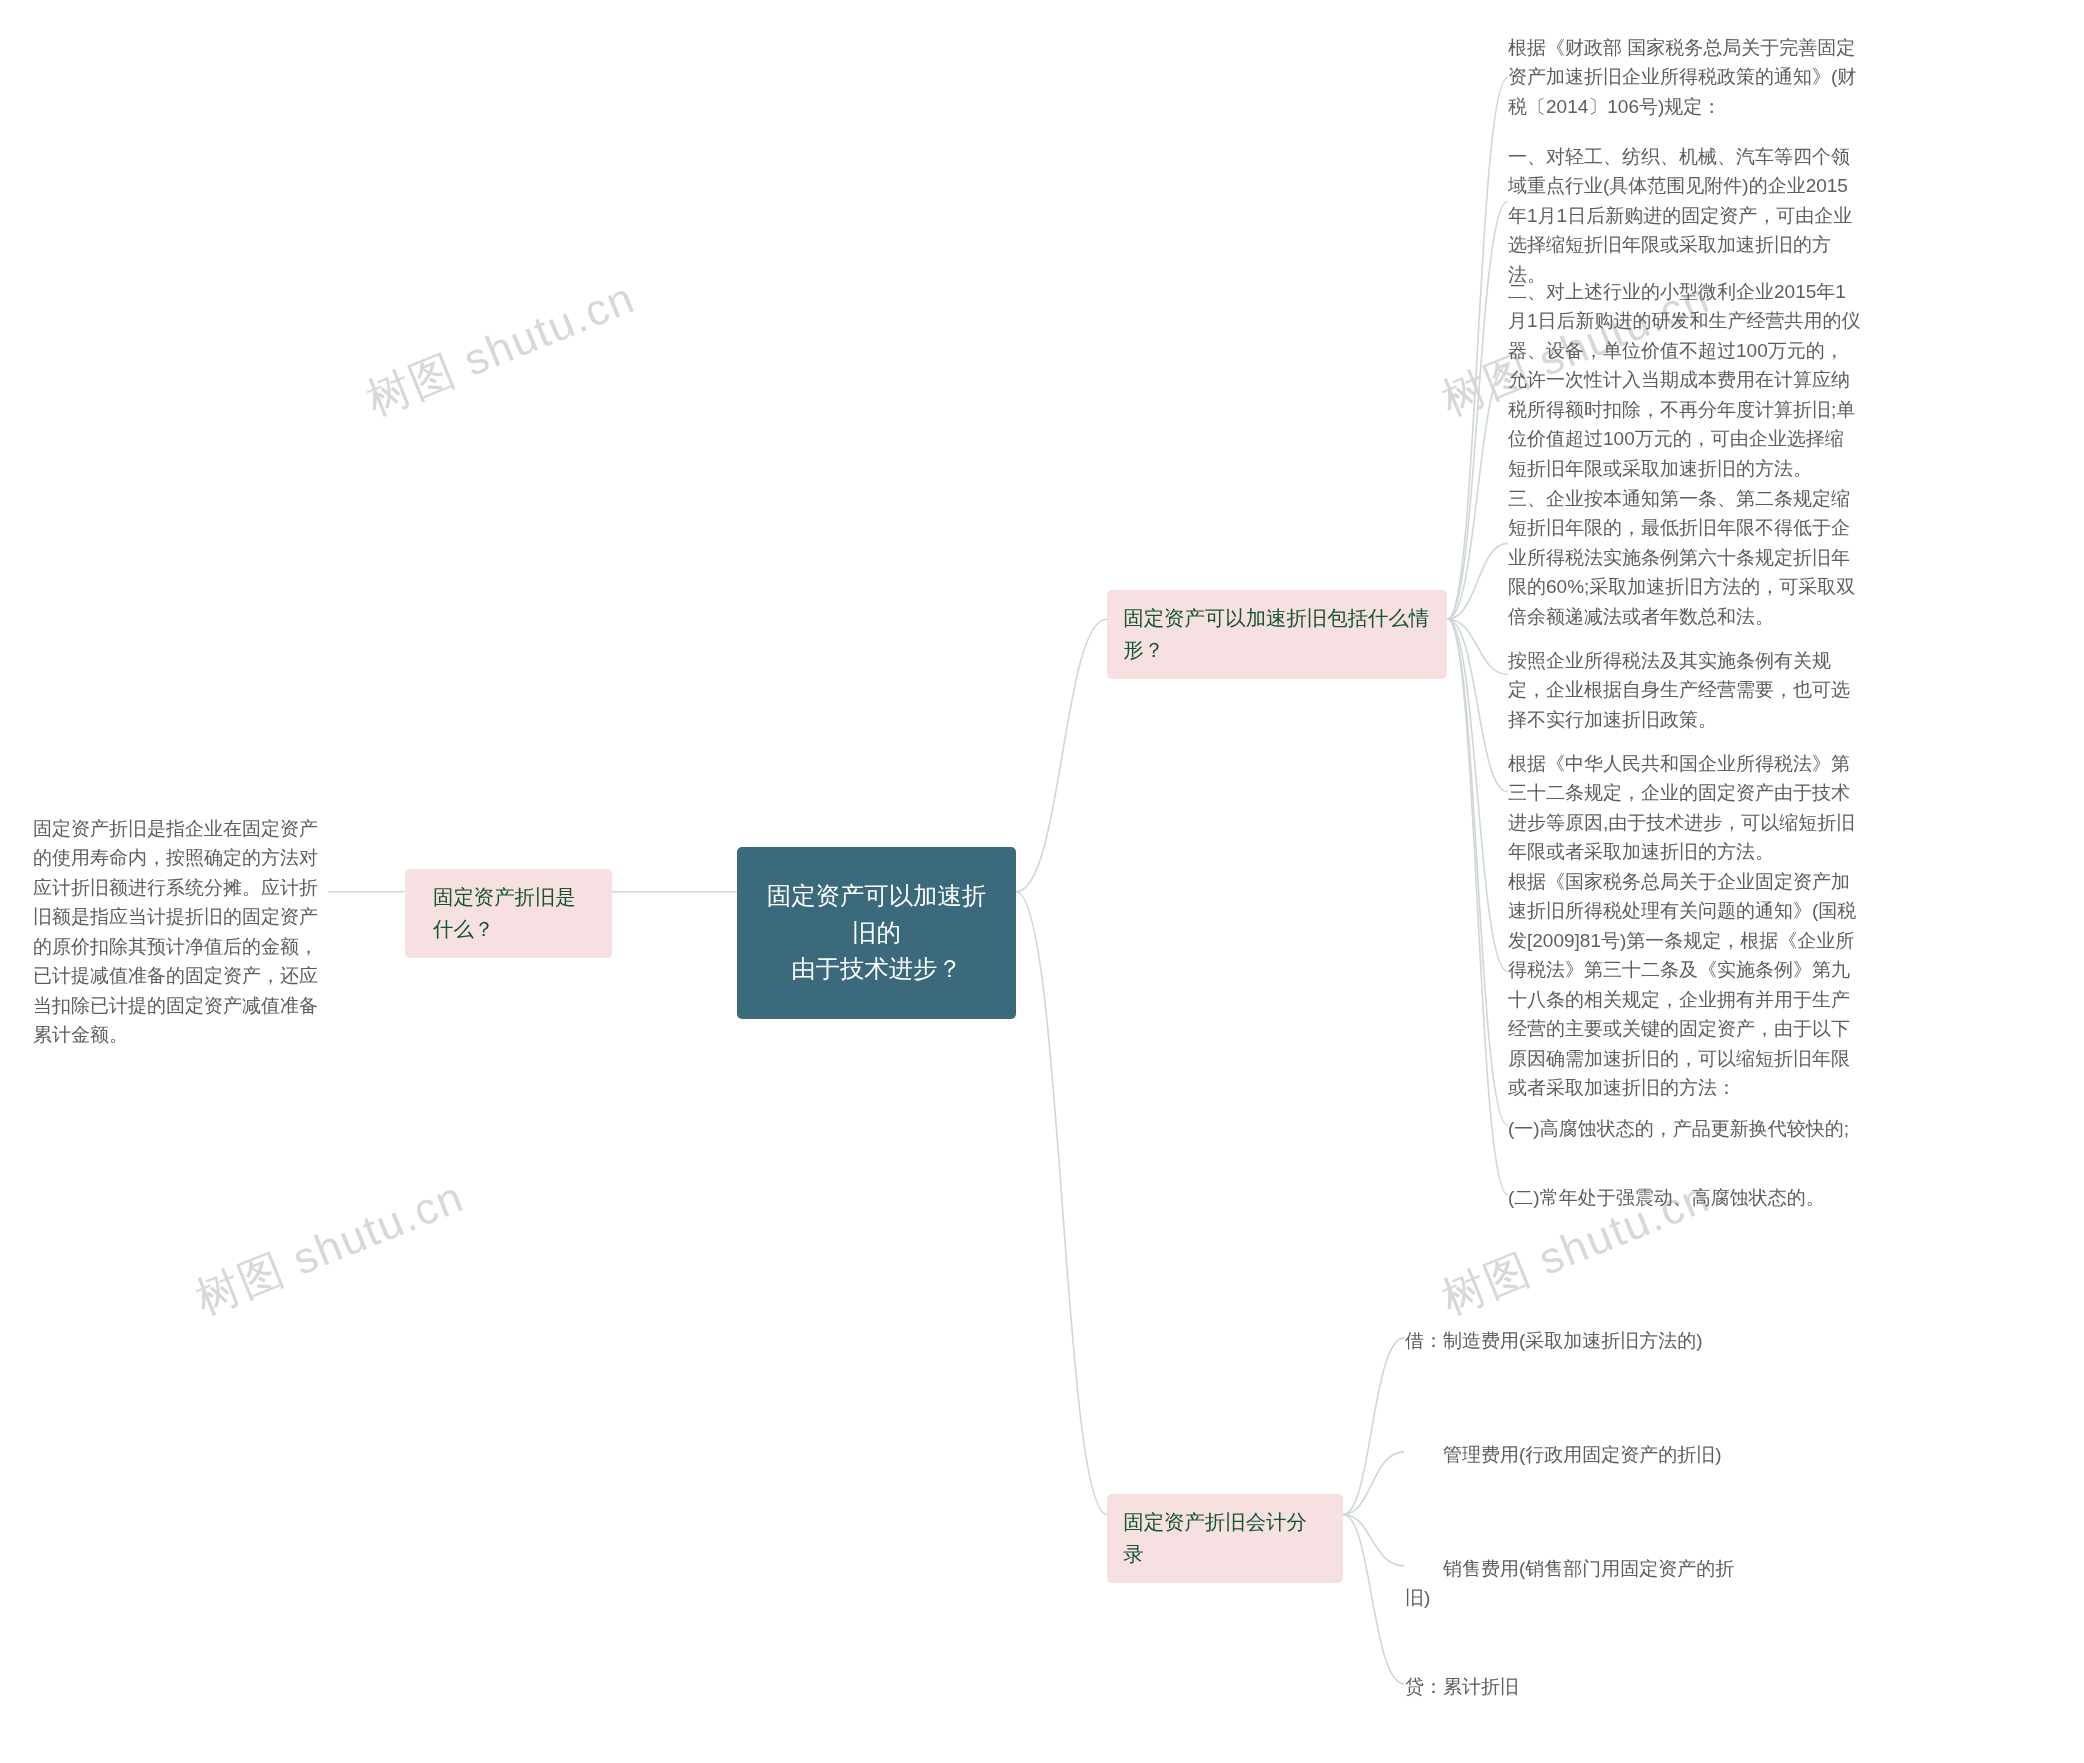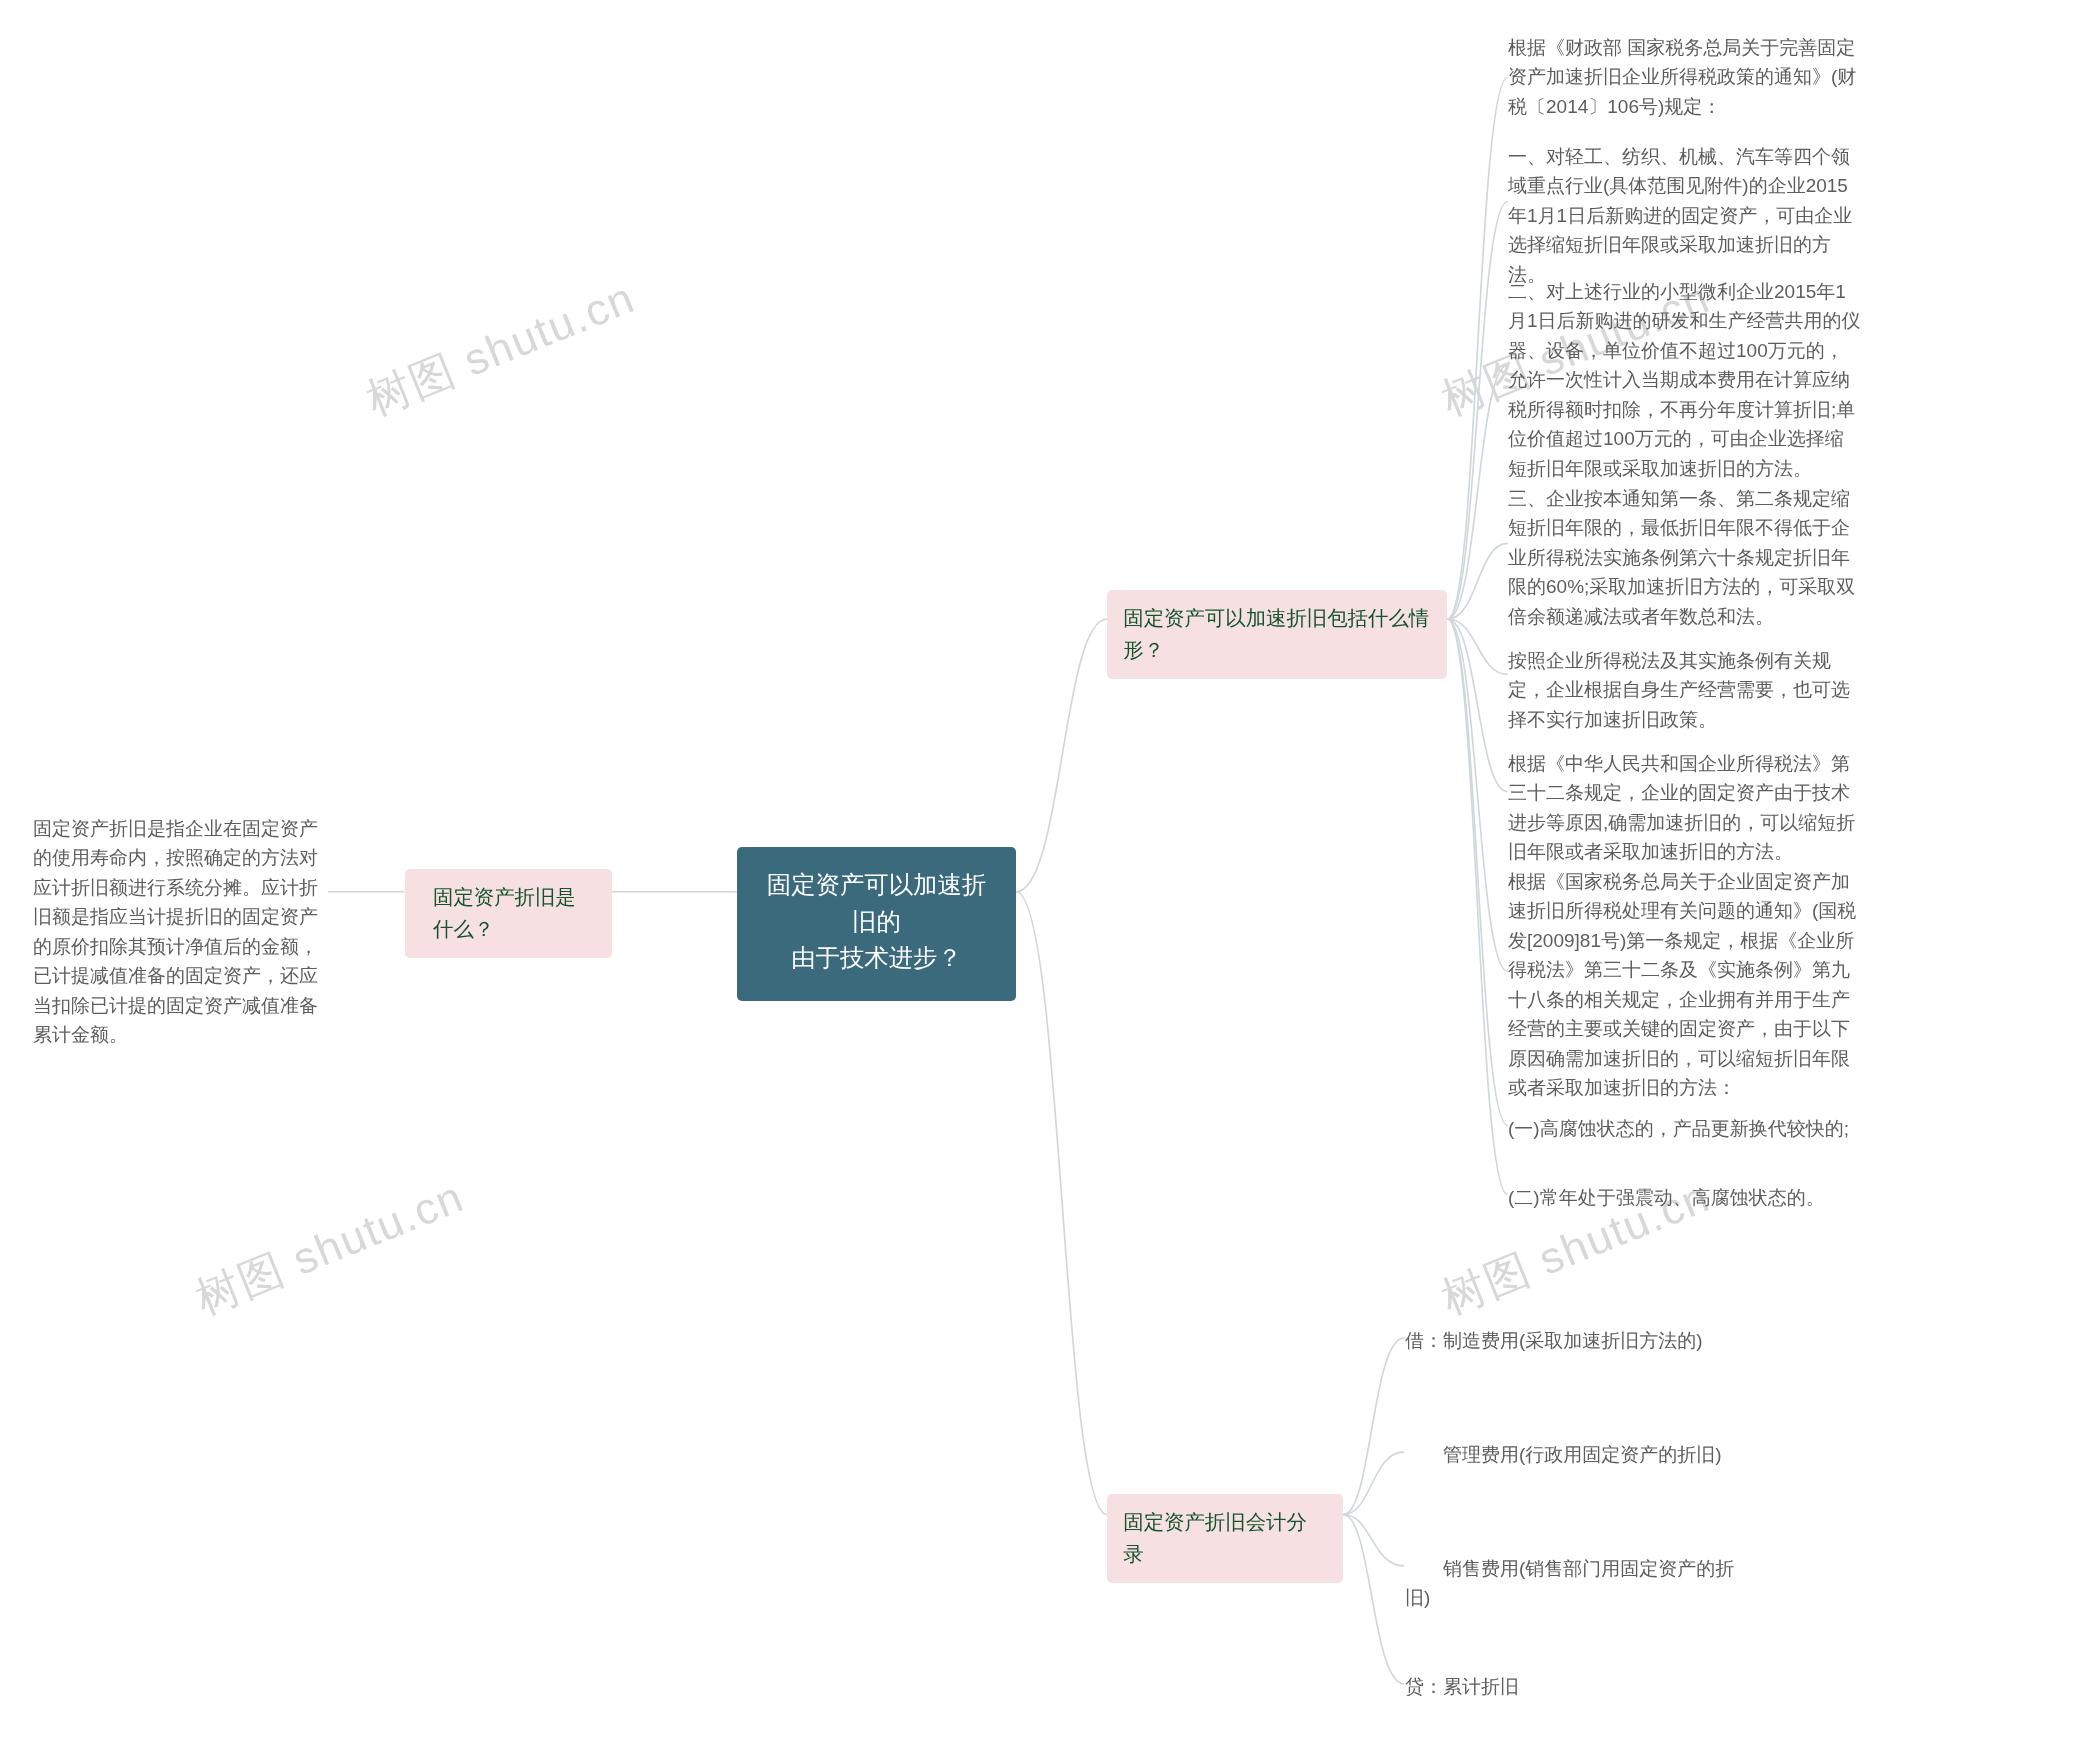--- a/index.html
+++ b/index.html
@@ -28,23 +28,22 @@
     border-radius: 4.9px;
     padding: 11.4px 14.7px;
     font-size: 19.5px;
     line-height: 1.55;
   }
   .root {
     background: #3b6a7d;
     color: #fff;
     font-size: 24.4px;
     text-align: center;
-    padding: 22px 23px;
+    padding: 31px 23px;
     line-height: 1.5;
-    font-family: Liberation Mono, monospace;
   }
   .branch {
     background: #f6e0e1;
     color: #14532d;
     font-size: 20.4px;
     padding: 13px 16.3px;
   }
   .leaf {
     color: #5d5d5d;
     font-size: 19px;
@@ -109,21 +108,21 @@
 <div class="node leaf" style="left:33px; top:814px; width:297px;">固定资产折旧是指企业在固定资产的使用寿命内，按照确定的方法对应计折旧额进行系统分摊。应计折旧额是指应当计提折旧的固定资产的原价扣除其预计净值后的金额，已计提减值准备的固定资产，还应当扣除已计提的固定资产减值准备累计金额。</div>
 
 <div class="node branch" style="left:1107px; top:590px; width:340px;">
   <span>固定资产可以加速折旧包括什么情形？</span>
 </div>
 <div class="node leaf" style="left:1508px; top:33px;   width:354px;">根据《财政部 国家税务总局关于完善固定资产加速折旧企业所得税政策的通知》(财税〔2014〕106号)规定：</div>
 <div class="node leaf" style="left:1508px; top:142px;  width:354px;">一、对轻工、纺织、机械、汽车等四个领域重点行业(具体范围见附件)的企业2015年1月1日后新购进的固定资产，可由企业选择缩短折旧年限或采取加速折旧的方法。</div>
 <div class="node leaf" style="left:1508px; top:277px;  width:354px;">二、对上述行业的小型微利企业2015年1月1日后新购进的研发和生产经营共用的仪器、设备，单位价值不超过100万元的，允许一次性计入当期成本费用在计算应纳税所得额时扣除，不再分年度计算折旧;单位价值超过100万元的，可由企业选择缩短折旧年限或采取加速折旧的方法。</div>
 <div class="node leaf" style="left:1508px; top:484px;  width:354px;">三、企业按本通知第一条、第二条规定缩短折旧年限的，最低折旧年限不得低于企业所得税法实施条例第六十条规定折旧年限的60%;采取加速折旧方法的，可采取双倍余额递减法或者年数总和法。</div>
 <div class="node leaf" style="left:1508px; top:646px;  width:354px;">按照企业所得税法及其实施条例有关规定，企业根据自身生产经营需要，也可选择不实行加速折旧政策。</div>
-<div class="node leaf" style="left:1508px; top:749px;  width:354px;">根据《中华人民共和国企业所得税法》第三十二条规定，企业的固定资产由于技术进步等原因,确需加速折旧的，可以缩短折旧年限或者采取加速折旧的方法。</div>
+<div class="node leaf" style="left:1508px; top:749px;  width:354px;">根据《中华人民共和国企业所得税法》第三十二条规定，企业的固定资产由于技术进步等原因,由于技术进步，可以缩短折旧年限或者采取加速折旧的方法。</div>
 <div class="node leaf" style="left:1508px; top:867px; width:354px;">根据《国家税务总局关于企业固定资产加速折旧所得税处理有关问题的通知》(国税发[2009]81号)第一条规定，根据《企业所得税法》第三十二条及《实施条例》第九十八条的相关规定，企业拥有并用于生产经营的主要或关键的固定资产，由于以下原因确需加速折旧的，可以缩短折旧年限或者采取加速折旧的方法：</div>
 <div class="node leaf" style="left:1508px; top:1114px; width:354px;">(一)高腐蚀状态的，产品更新换代较快的;</div>
 <div class="node leaf" style="left:1508px; top:1183px; width:354px;">(二)常年处于强震动、高腐蚀状态的。</div>
 
 <div class="node branch" style="left:1107px; top:1494px; width:236px;">
   <span>固定资产折旧会计分录</span>
 </div>
 <div class="node leaf" style="left:1405px; top:1326px; width:354px;">借：制造费用(采取加速折旧方法的)</div>
 <div class="node leaf" style="left:1405px; top:1440px; width:354px;">　　管理费用(行政用固定资产的折旧)</div>
 <div class="node leaf" style="left:1405px; top:1554px; width:354px;">　　销售费用(销售部门用固定资产的折旧)</div>

